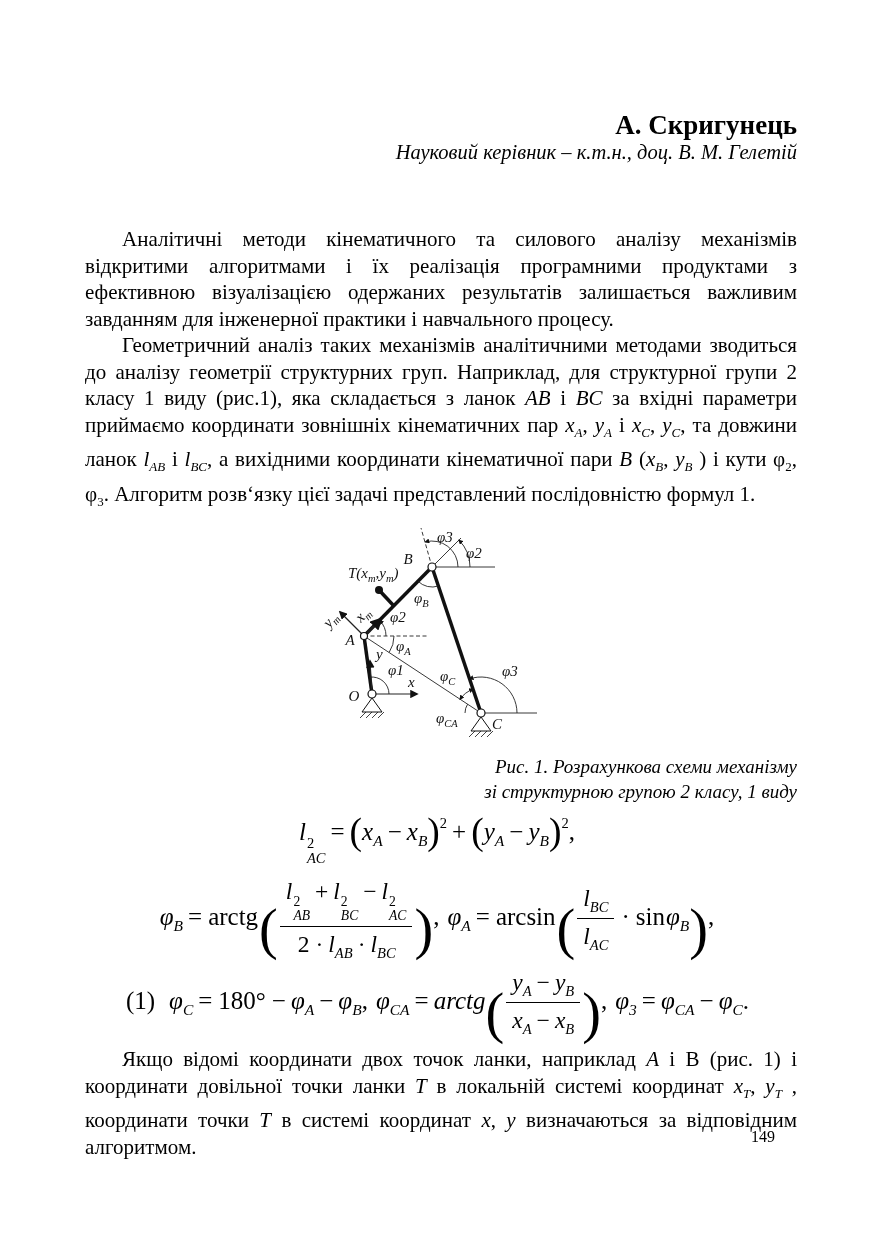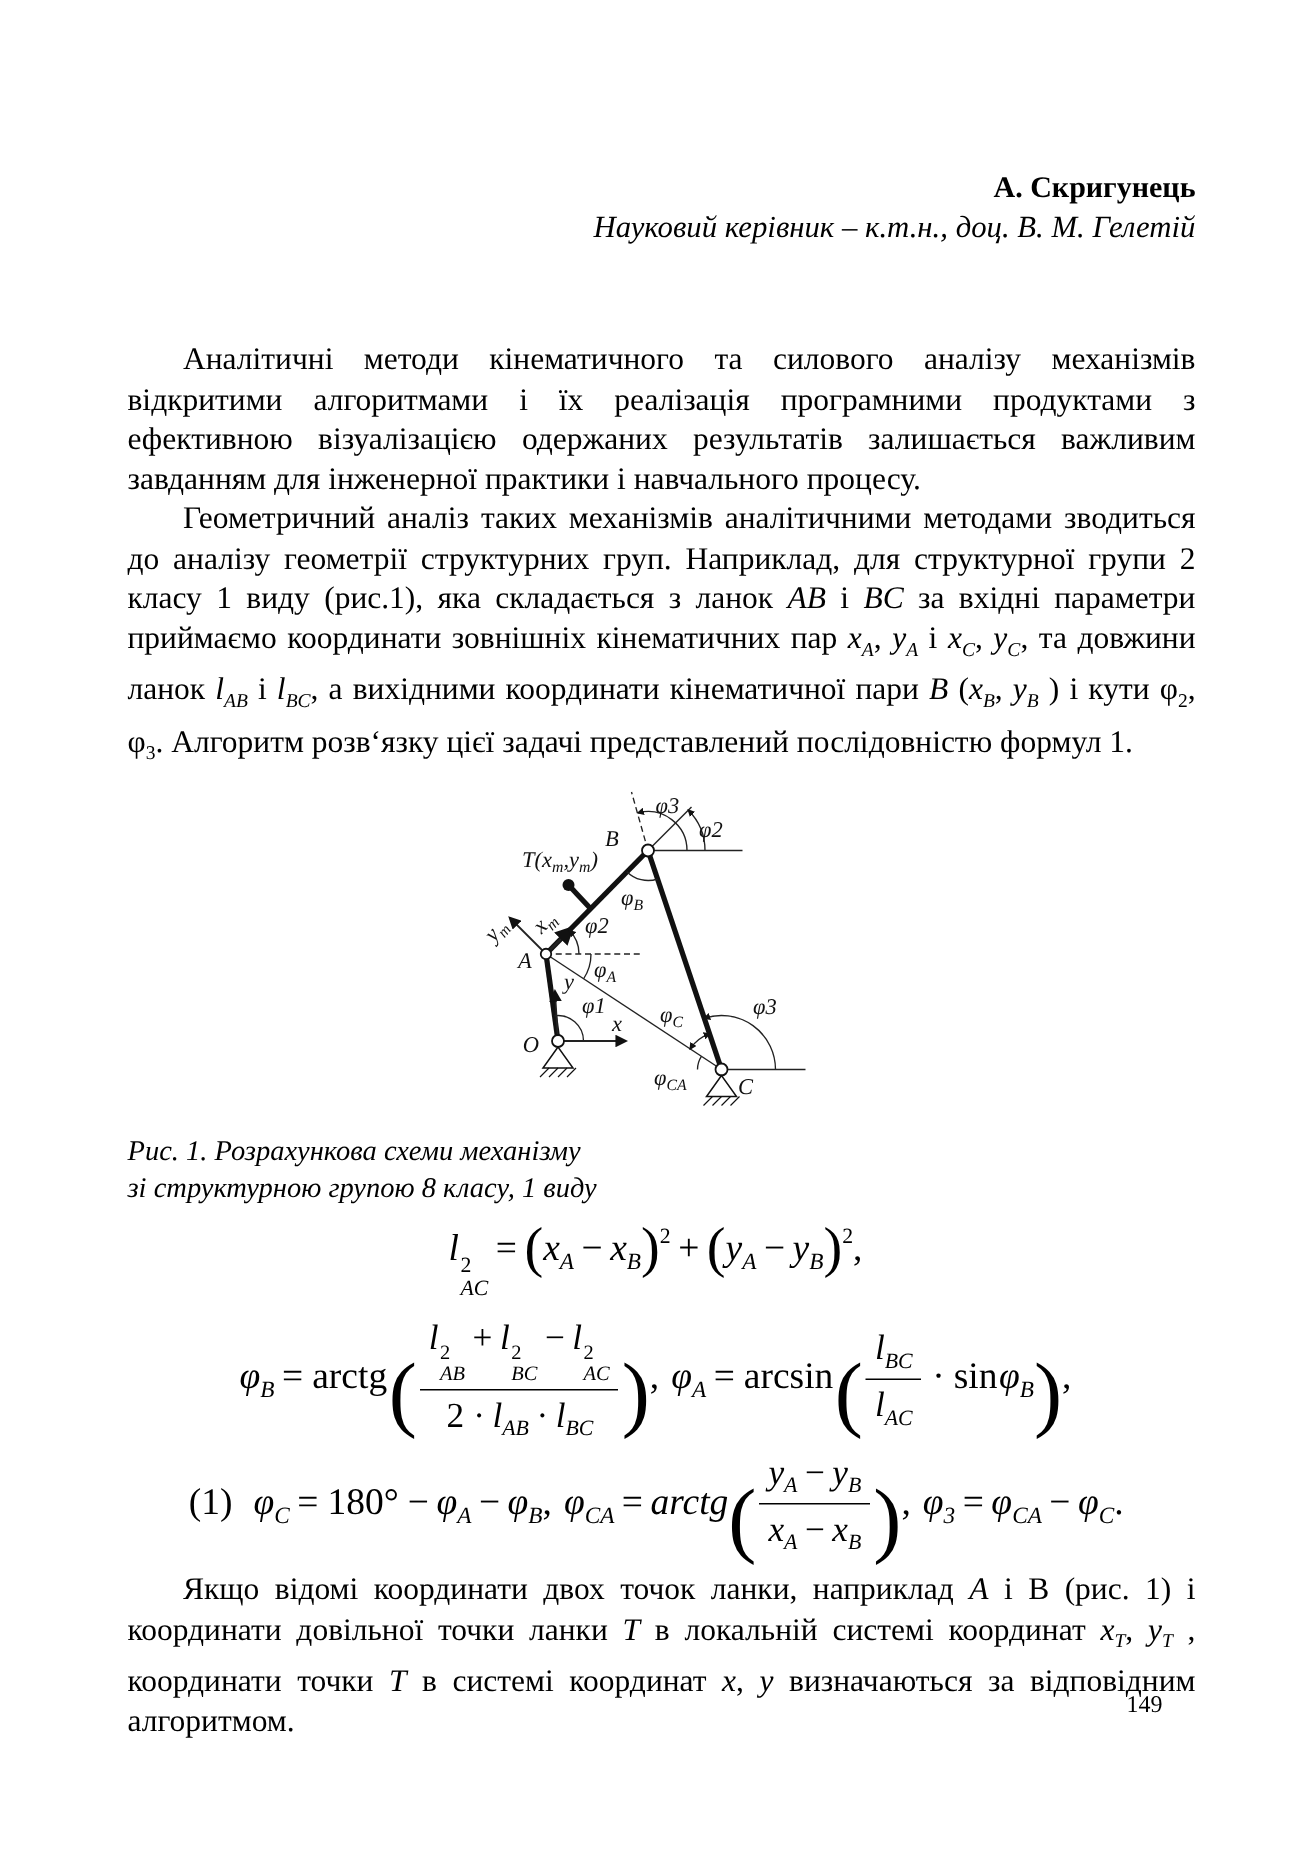--- a/index.html
+++ b/index.html
@@ -2,34 +2,34 @@
 <html><head>
 <meta charset="utf-8">
 <style>
   html,body{margin:0;padding:0;background:#e8e8e8;}
   .page{
     width:875px;height:1240px;margin:0 auto;background:#ffffff;
     position:relative;overflow:hidden;color:#000;
     font-family:"Liberation Serif",serif;
   }
   .content{position:absolute;left:85px;top:112px;width:712px;}
-  .author{font-weight:bold;font-size:20px;text-align:right;line-height:27px;}
+  .author{font-weight:bold;font-size:27px;text-align:right;line-height:27px;}
   .supervisor{font-style:italic;font-size:20.5px;text-align:right;line-height:27px;}
   .title{font-weight:bold;font-size:21px;text-align:center;line-height:30px;margin-top:26px;}
   .bp{margin:0;text-align:justify;text-indent:37px;font-size:21px;line-height:26.5px;}
   .bp:first-of-type{margin-top:4px;}
   .it{font-style:italic;}
   sub{font-size:0.62em;}
 
   
   .figwrap{text-align:center;margin:4px 0 0;}
   .figwrap svg{display:inline-block;}
   svg text{font-family:"Liberation Serif",serif;font-size:15px;font-style:italic;fill:#111;}
   .tsub{font-size:10.5px;}
-  .caption{font-style:italic;font-size:19px;text-align:left;line-height:25px;margin-top:2px;}
+  .caption{font-style:italic;font-size:19px;text-align:right;line-height:25px;margin-top:2px;}
 
   
   .fl{text-align:center;font-size:25px;}
   .fl1{margin:12px 0 10px;}
   .fl2{margin:0 0 6px;}
   .fl3{margin:0 0 8px;}
   .fl .rm{font-style:normal;margin:0 1px;}
   .fl .op{font-style:normal;margin:0 5px;}
   .fl .pu{font-style:normal;margin-right:8px;}
   .fl3 .math > span:first-child{margin-right:14px;}
@@ -142,21 +142,21 @@
         <text x="64" y="181" text-anchor="middle">O</text>
         <text x="118" y="167">x</text>
         <text x="150" y="161"><tspan>φ</tspan><tspan class="tsub" dy="3.5">C</tspan></text>
         <text x="212" y="156">φ3</text>
         <text x="146" y="203"><tspan>φ</tspan><tspan class="tsub" dy="3.5">CA</tspan></text>
         <text x="207" y="209" text-anchor="middle">C</text>
       </svg>
 
       <div class="caption">
         <div>Рис. 1. Розрахункова схеми механізму</div>
-        <div>зі структурною групою 8 класу, 1 виду</div>
+        <div>зі структурною групою 2 класу, 1 виду</div>
       </div>
     </div>
 
     <div>
       <div class="fl fl1"><span class="math"><span class="it">l<span class="ss">
                 <span class="ssup">2</span>
                 <span class="ssub">AC</span>
               </span></span><span class="op">=</span><span class="pw"><span class="bg1">(</span></span><span class="it">x<sub>A</sub></span><span class="op">−</span><span class="it">x<sub>B</sub></span><span class="pw"><span class="bg1">)</span><span class="psup">2</span></span><span class="op">+</span><span class="pw"><span class="bg1">(</span></span><span class="it">y<sub>A</sub></span><span class="op">−</span><span class="it">y<sub>B</sub></span><span class="pw"><span class="bg1">)</span><span class="psup">2</span></span><span class="pu">,</span></span></div>
       <div class="fl fl2"><span class="math"><span class="it">φ<sub>B</sub></span><span class="op">=</span><span class="rm">arctg</span><span class="pw"><span class="bg2">(</span></span><span class="frac">
               <span class="fn1"><span class="it">l<span class="ss">

